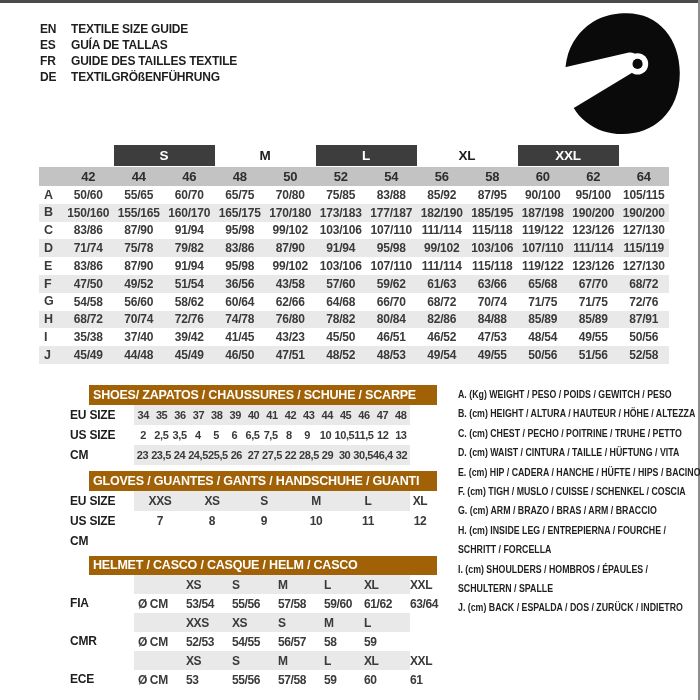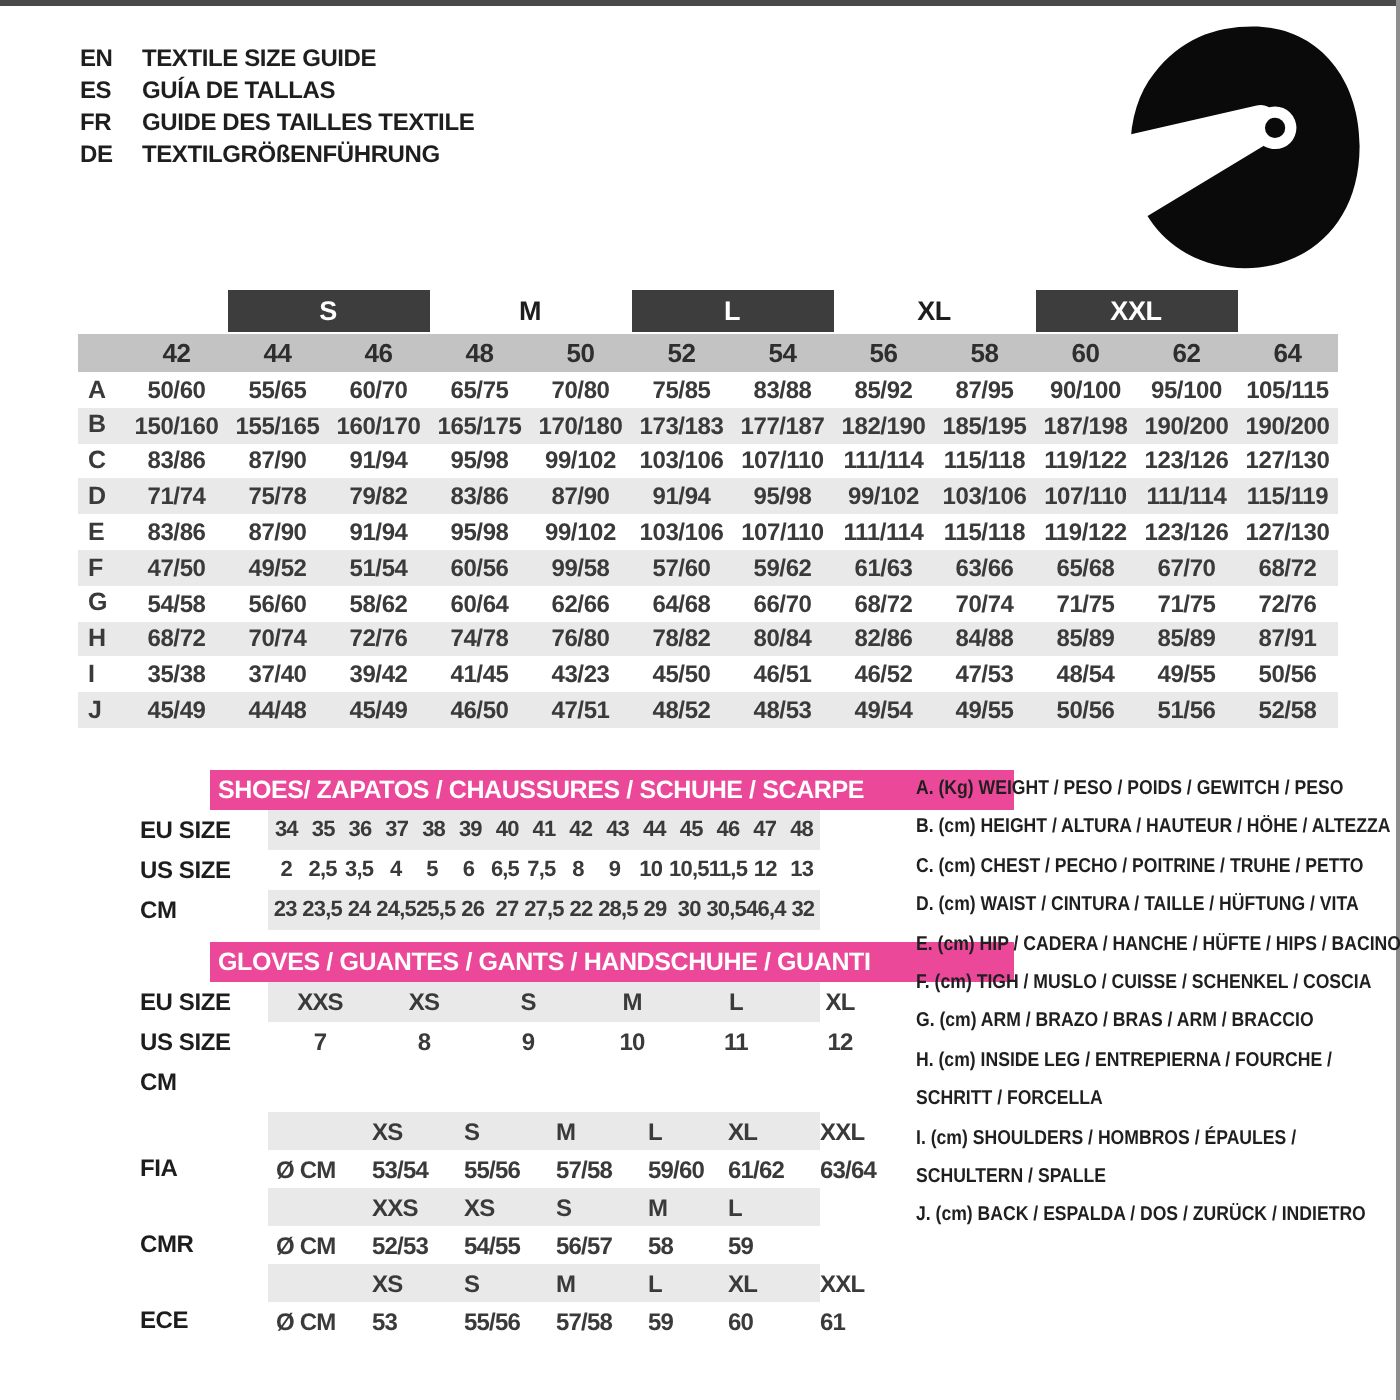--- a/index.html
+++ b/index.html
@@ -26,21 +26,21 @@
   .size-row{height:19px;background:#c3c3c3;}
   .size-row .cell{font-size:13px;color:#2e2e2e;}
   .cell{display:flex;align-items:center;justify-content:center;font-size:12px;line-height:1;}
   .data-row{height:17.8px;}
   .data-row.stripe{background:#e9e9e9;}
   .row-letter{justify-content:flex-start;padding-left:5px;font-size:12.5px;color:#1d1d1d;}
   .data-row .cell{color:#3a3a3a;}
 
   
   .subtable{position:absolute;left:41px;}
-  .bar{margin-left:64px;width:402px;height:20px;line-height:20px;background:#ec4899;color:#fff;
+  .bar{margin-left:48px;width:348px;height:20px;line-height:20px;background:#a16207;color:#fff;
        font-weight:bold;font-size:12.5px;padding-left:4px;box-sizing:border-box;letter-spacing:-0.2px;white-space:nowrap;}
   .srow{display:flex;height:20px;padding-left:29px;}
   .slabel{width:64px;font-weight:bold;font-size:12px;color:#1d1d1d;line-height:20px;letter-spacing:-0.2px;}
   .scells{width:276px;display:grid;}
   .scells.stripe{background:#e9e9e9;}
   .scell{display:flex;align-items:center;justify-content:center;font-weight:bold;color:#3a3a3a;font-size:11px;letter-spacing:-0.4px;line-height:1;}
   .shoes-grid{grid-template-columns:repeat(15,1fr);}
   .gloves-grid{grid-template-columns:repeat(6,52px);}
   .gloves-grid .scell{font-size:12px;}
   .helmet-grid{grid-template-columns:48px 46px 46px 46px 40px 46px 56px;}
@@ -186,22 +186,22 @@
           <div class="cell">115/118</div>
           <div class="cell">119/122</div>
           <div class="cell">123/126</div>
           <div class="cell">127/130</div>
         </div>
         <div class="t-grid data-row stripe">
           <div class="cell row-letter">F</div>
           <div class="cell">47/50</div>
           <div class="cell">49/52</div>
           <div class="cell">51/54</div>
-          <div class="cell">60/56</div>
-          <div class="cell">99/58</div>
+          <div class="cell">36/56</div>
+          <div class="cell">43/58</div>
           <div class="cell">57/60</div>
           <div class="cell">59/62</div>
           <div class="cell">61/63</div>
           <div class="cell">63/66</div>
           <div class="cell">65/68</div>
           <div class="cell">67/70</div>
           <div class="cell">68/72</div>
         </div>
         <div class="t-grid data-row">
           <div class="cell row-letter">G</div>
@@ -357,20 +357,21 @@
             <div class="scell">12</div>
           </div>
         </div>
         <div class="srow">
           <div class="slabel">CM</div>
         </div>
       </div>
   </div>
 
   <div class="subtable sub-helmet" style="top:556px">
+    <div class="bar">HELMET / CASCO / CASQUE / HELM / CASCO</div>
     <div id="helmet-rows">
         <div class="srow">
           <div class="slabel"></div>
           <div class="scells helmet-grid stripe">
             <div class="scell"></div>
             <div class="scell">XS</div>
             <div class="scell">S</div>
             <div class="scell">M</div>
             <div class="scell">L</div>
             <div class="scell">XL</div>

